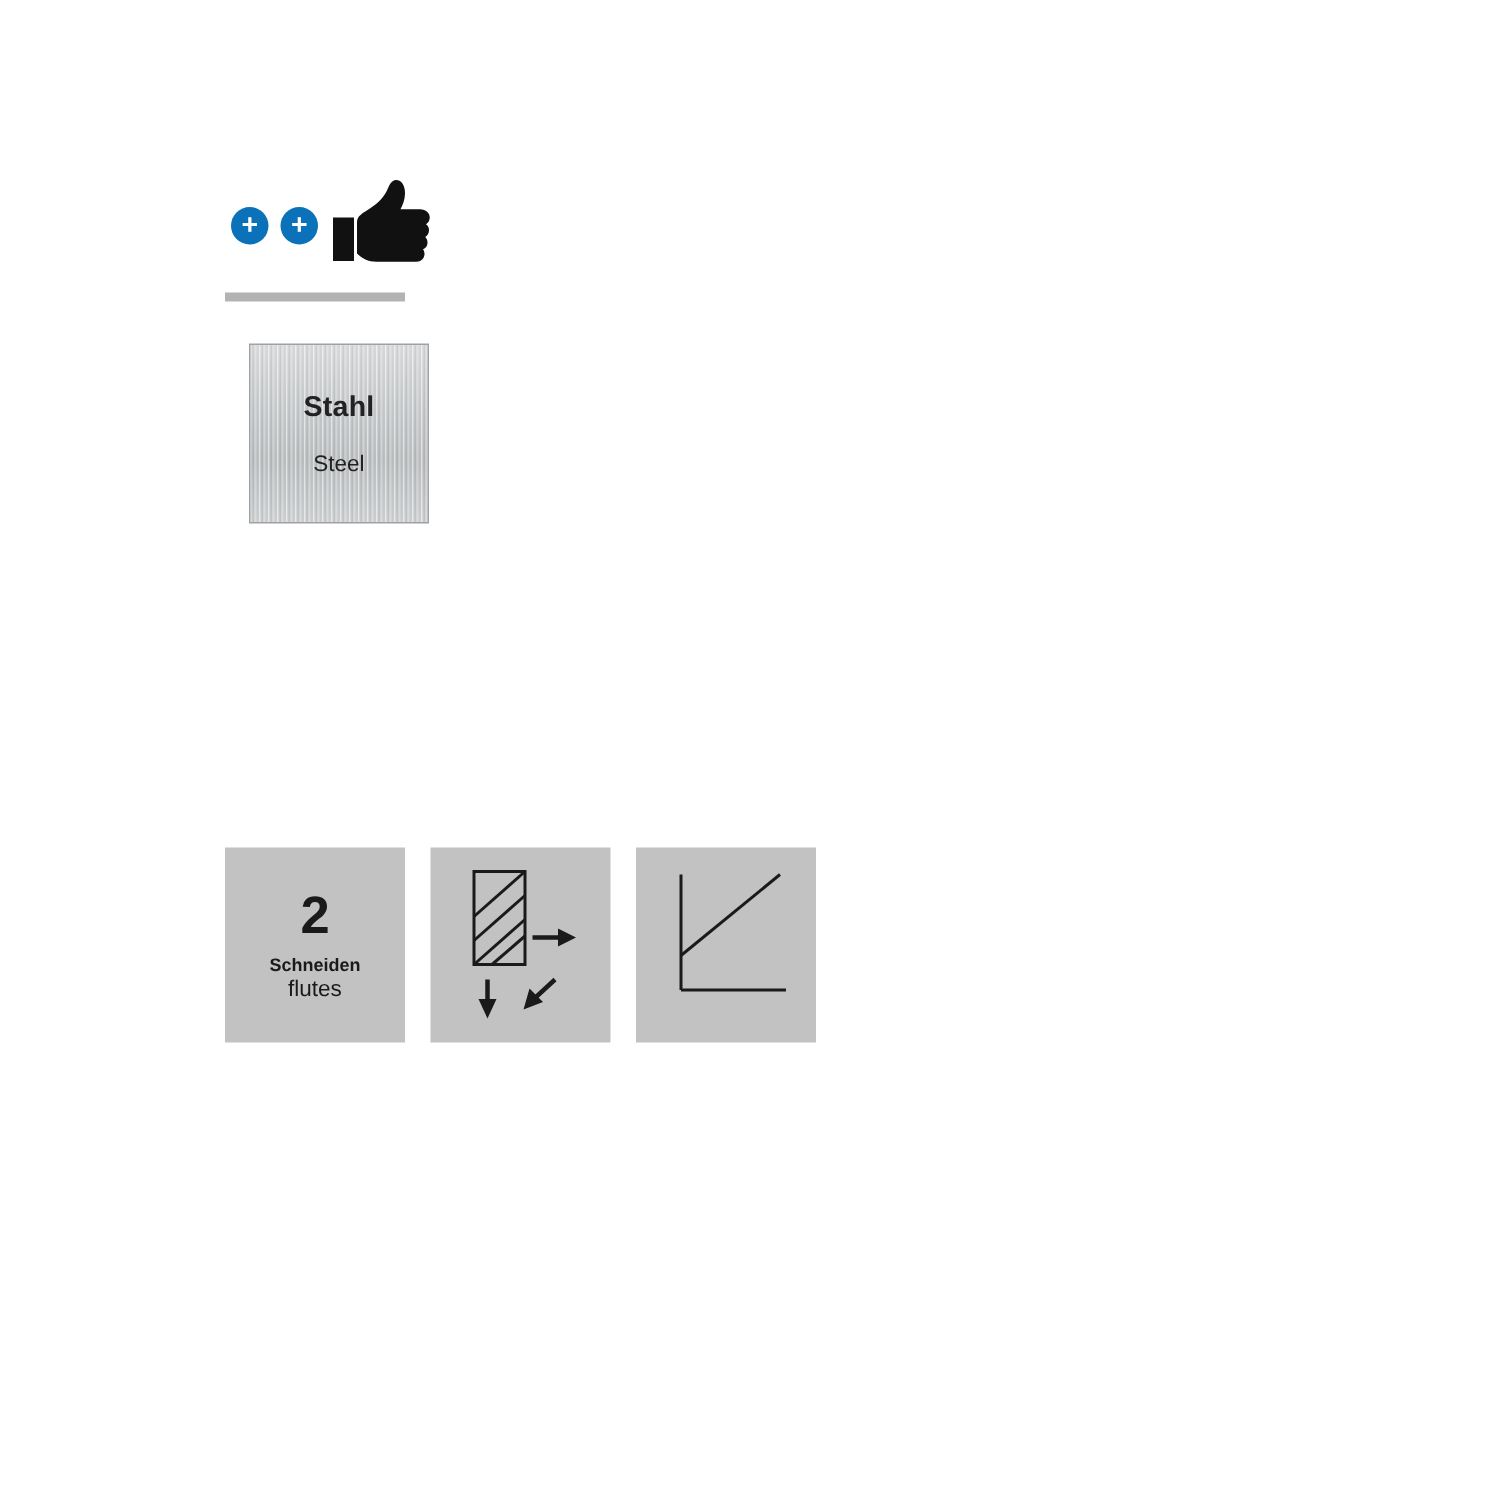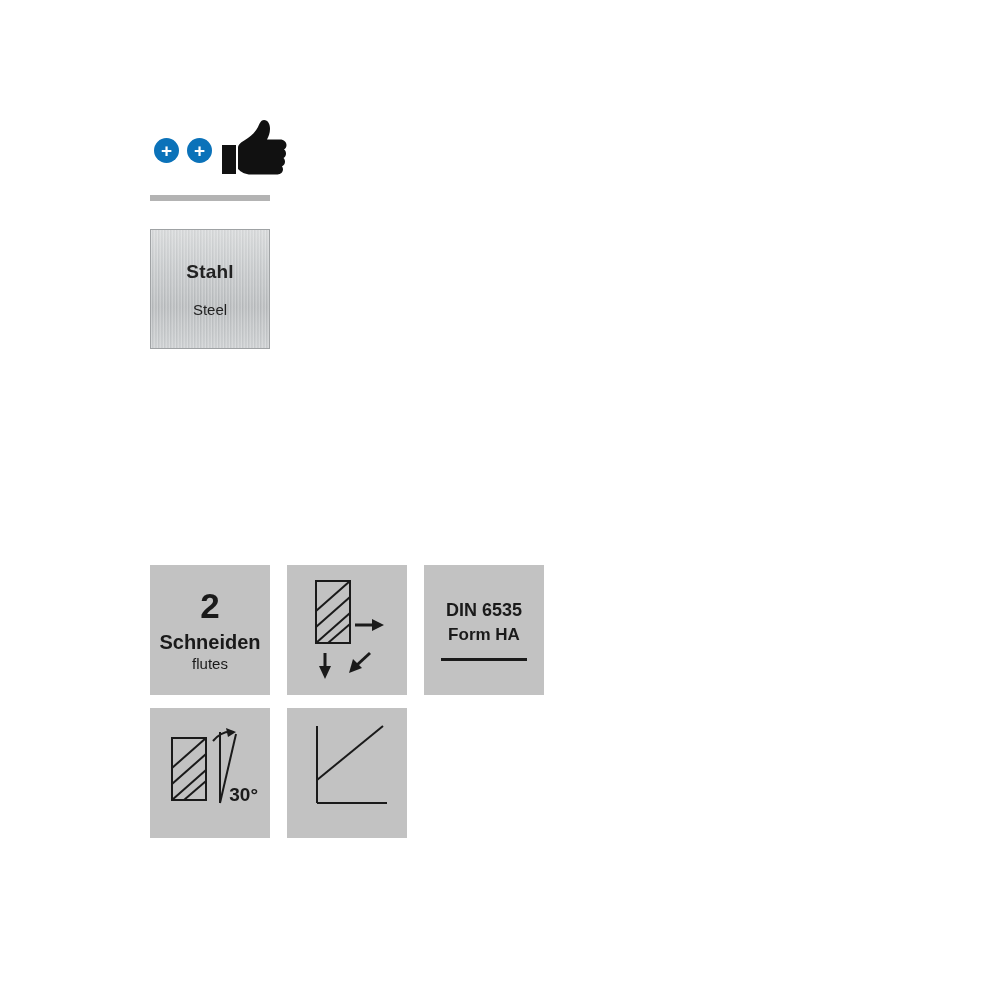--- a/index.html
+++ b/index.html
@@ -55,21 +55,21 @@
     left: 150px;
     top: 195px;
     width: 120px;
     height: 6px;
     background: #b3b3b3;
   }
 
   
   #material-tile {
     position: absolute;
-    left: 150px;
+    left: 166px;
     top: 229px;
     width: 120px;
     height: 120px;
     background:
       repeating-linear-gradient(90deg,
         rgba(255,255,255,0.55) 0px,
         rgba(255,255,255,0.0) 1px,
         rgba(0,0,0,0.05) 2px,
         rgba(255,255,255,0.35) 3px,
         rgba(0,0,0,0.03) 5px,
@@ -116,21 +116,21 @@
   }
 
   
   #flutes-count {
     font-size: 35px;
     font-weight: bold;
     line-height: 1;
     color: #1a1a1a;
   }
   #flutes-label-de {
-    font-size: 20px;
+    font-size: 12px;
     font-weight: bold;
     margin-top: 8px;
     color: #1a1a1a;
   }
   #flutes-label-en {
     font-size: 15px;
     margin-top: 1px;
     color: #1a1a1a;
   }
 
@@ -218,44 +218,21 @@
         <line x1="38" y1="88" x2="38" y2="104" stroke="#1a1a1a" stroke-width="3"></line>
         <polygon points="38,114 32,101 44,101" fill="#1a1a1a"></polygon>
 
         <line x1="83" y1="88" x2="70" y2="100" stroke="#1a1a1a" stroke-width="3"></line>
         <polygon points="62,108 66,94 75,103" fill="#1a1a1a"></polygon>
       </svg>
     </span>
   </div>
 
 
-  <div class="spec-tile">
-    <div id="din-standard">DIN 6535</div>
-    <div id="din-form">Form HA</div>
-    <div id="din-underline"></div>
-  </div>
-
-  <div class="spec-tile">
-    <span>
-      <svg viewBox="0 0 120 130" width="120" height="130" aria-hidden="true">
-        <rect x="22" y="30" width="34" height="62" fill="none" stroke="#1a1a1a" stroke-width="2"></rect>
-        <line x1="22" y1="60" x2="56" y2="30" stroke="#1a1a1a" stroke-width="2"></line>
-        <line x1="22" y1="76" x2="56" y2="46" stroke="#1a1a1a" stroke-width="2"></line>
-        <line x1="22" y1="92" x2="56" y2="62" stroke="#1a1a1a" stroke-width="2"></line>
-        <line x1="34" y1="92" x2="56" y2="73" stroke="#1a1a1a" stroke-width="2"></line>
-
-        <line x1="70" y1="24" x2="70" y2="95" stroke="#1a1a1a" stroke-width="2"></line>
-        <line x1="70" y1="95" x2="86" y2="26" stroke="#1a1a1a" stroke-width="2"></line>
-
-        <path d="M63 33 Q72 22 84 24" fill="none" stroke="#1a1a1a" stroke-width="2"></path>
-        <polygon points="86,24 76,20 78,29" fill="#1a1a1a"></polygon>
-      </svg>
-    </span>
-    <div id="angle-value">30°</div>
-  </div>
+
 
   <div class="spec-tile">
     <span>
       <svg viewBox="0 0 120 130" width="120" height="130" aria-hidden="true">
         <line x1="30" y1="18" x2="30" y2="95" stroke="#1a1a1a" stroke-width="2"></line>
         <line x1="30" y1="95" x2="100" y2="95" stroke="#1a1a1a" stroke-width="2"></line>
         <line x1="30" y1="72" x2="96" y2="18" stroke="#1a1a1a" stroke-width="2"></line>
       </svg>
     </span>
   </div>

